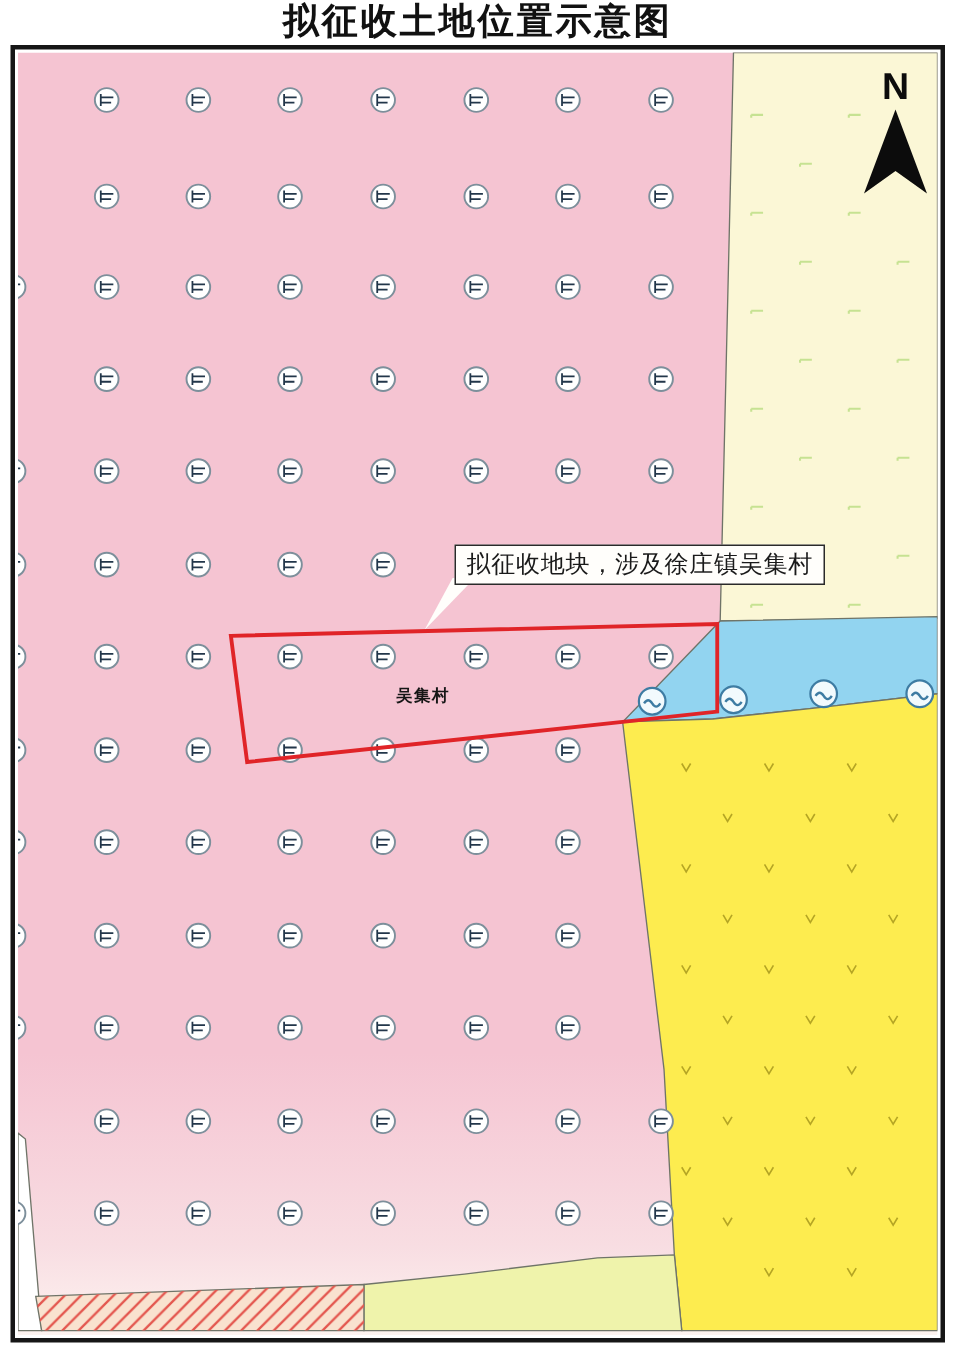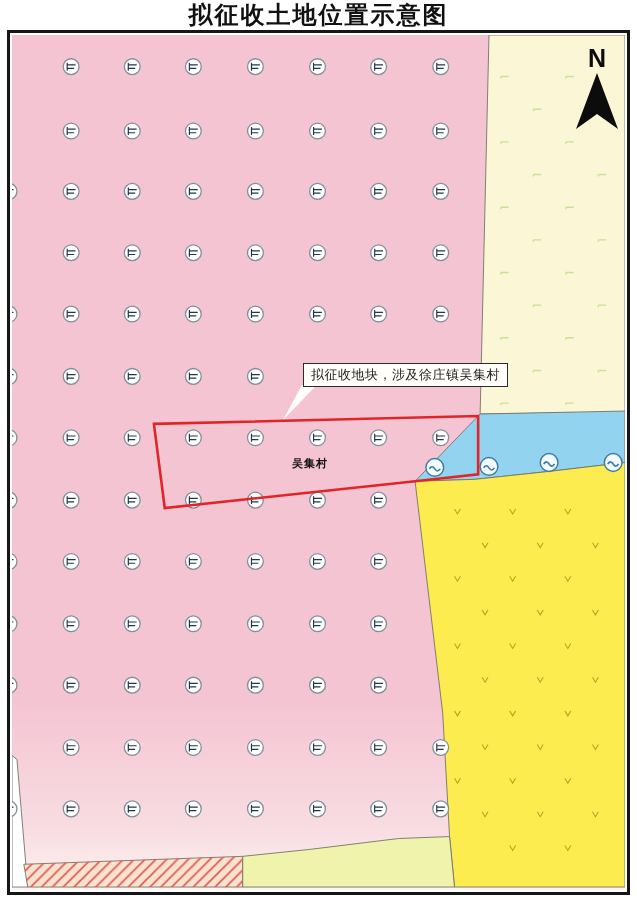--- a/index.html
+++ b/index.html
@@ -9,23 +9,23 @@
        line-height:30px;text-align:center;font-size:24px;font-weight:600;
        letter-spacing:2px;color:#111;}
   .map-frame{position:absolute;left:7px;top:30px;width:623px;height:865px;
        border:3px solid #161616;background:#ffffff;box-sizing:border-box;padding:2px;}
   .map-canvas{position:absolute;left:2px;top:2px;width:613px;height:855px;}
   .map-canvas svg{display:block;width:100%;height:100%;}
   .north{position:absolute;left:558px;top:12px;width:58px;height:100px;text-align:center;}
   .north-n{font-family:"Liberation Sans","DejaVu Sans",sans-serif;
        font-size:25px;font-weight:700;color:#0c0c0c;line-height:26px;}
   .callout-box{position:absolute;left:293px;top:330px;background:#fffefb;
-       border:1px solid #2a2a2a;padding:2px 7px;font-size:13px;color:#1a1a1a;
+       border:1px solid #2a2a2a;padding:2px 7px;font-size:16px;color:#1a1a1a;
        white-space:nowrap;letter-spacing:0.5px;}
-  .parcel-label{position:absolute;left:254px;top:423px;width:92px;text-align:center;
+  .parcel-label{position:absolute;left:254px;top:423px;width:92px;
        font-size:11px;font-weight:600;color:#161616;letter-spacing:1px;}
 </style>
 </head>
 <body>
 
 <div class="page-title">拟征收土地位置示意图</div>
 
 <div class="map-frame">
   <div class="map-canvas">
     <svg id="mapsvg" viewBox="0 0 622 864" preserveAspectRatio="none">

